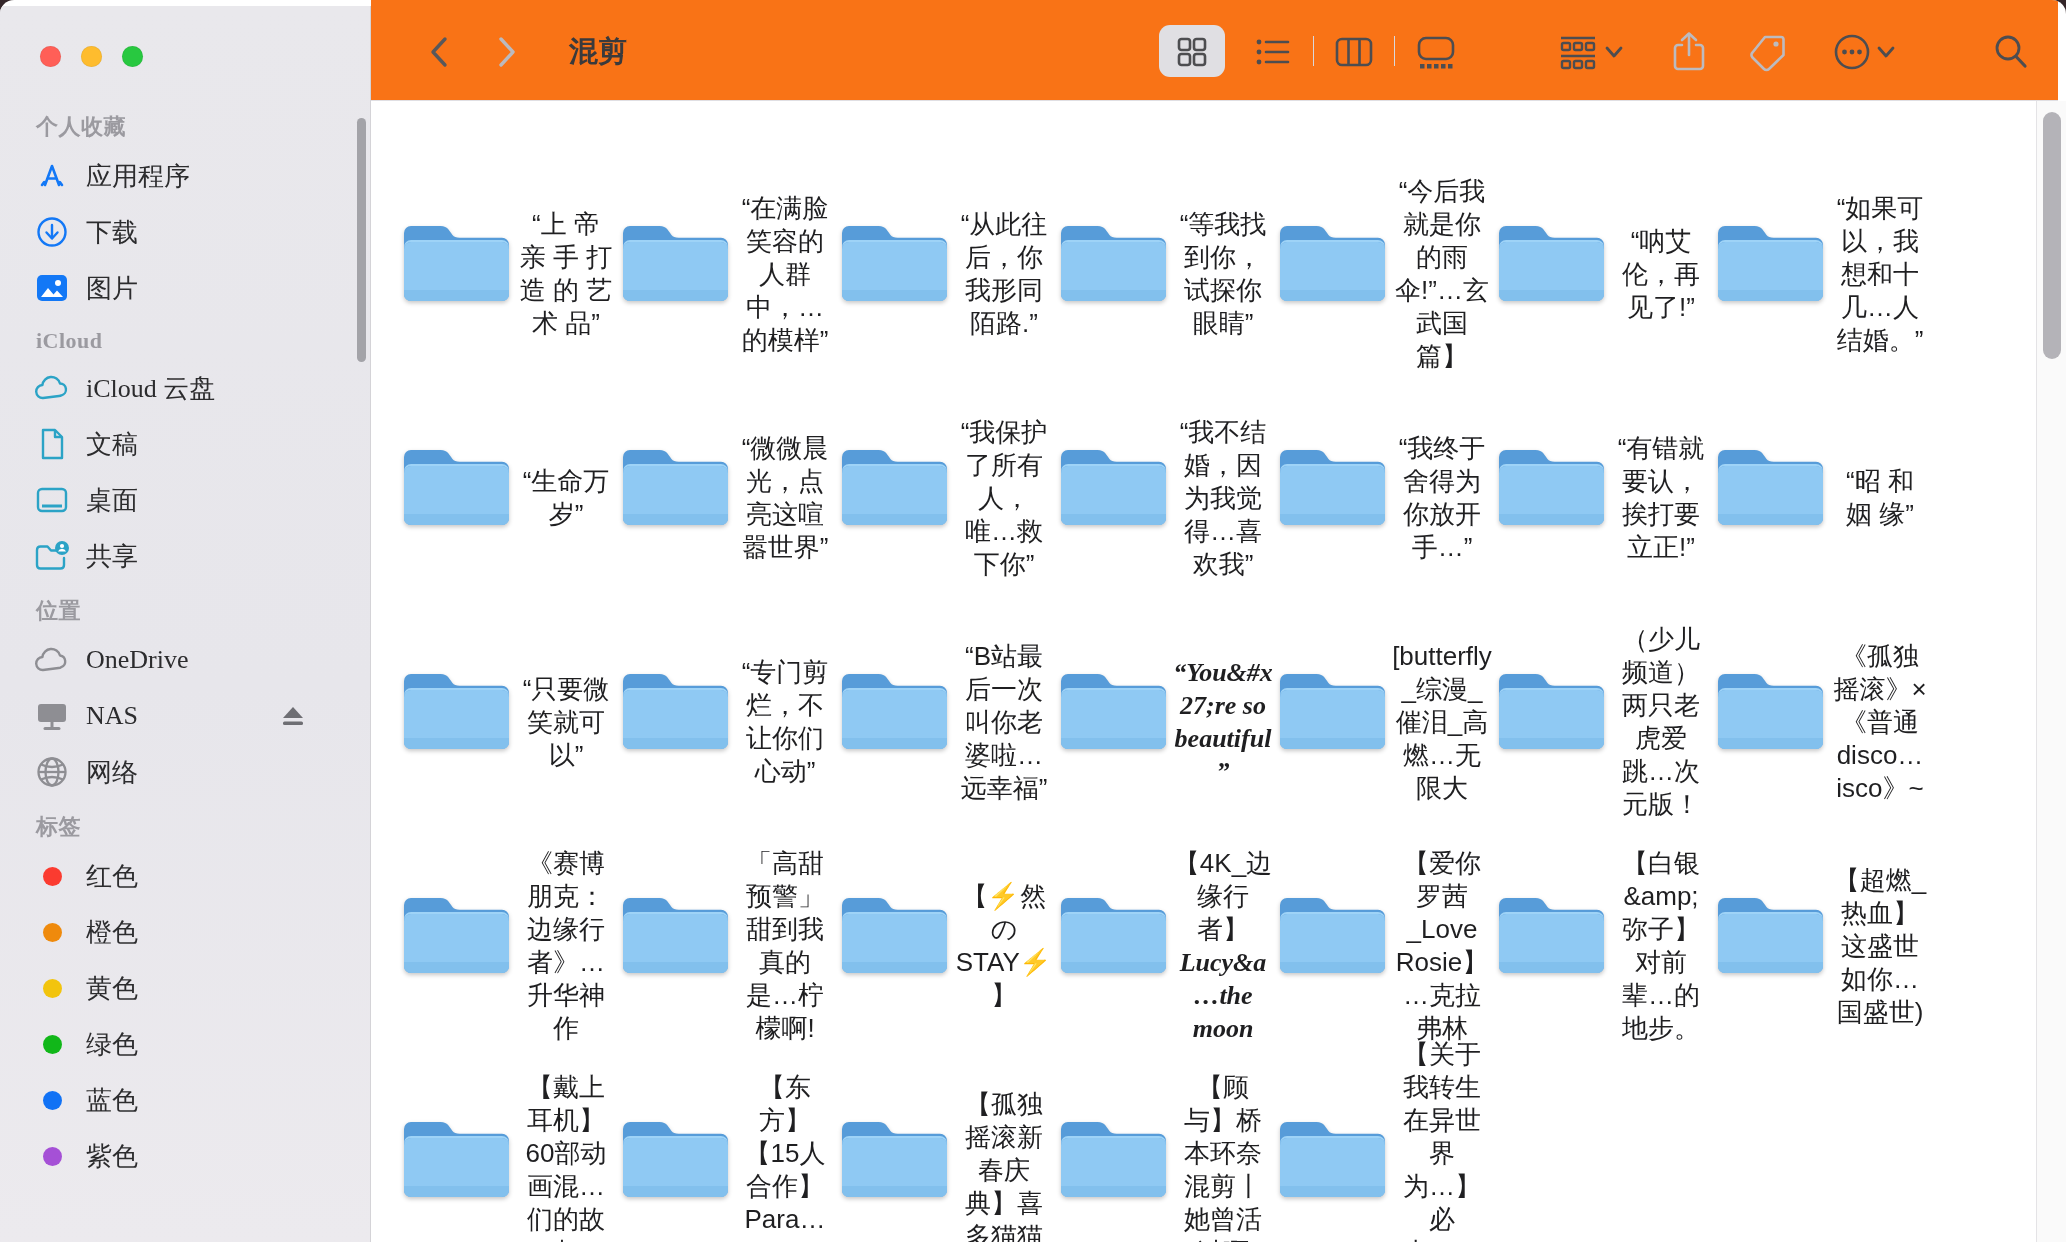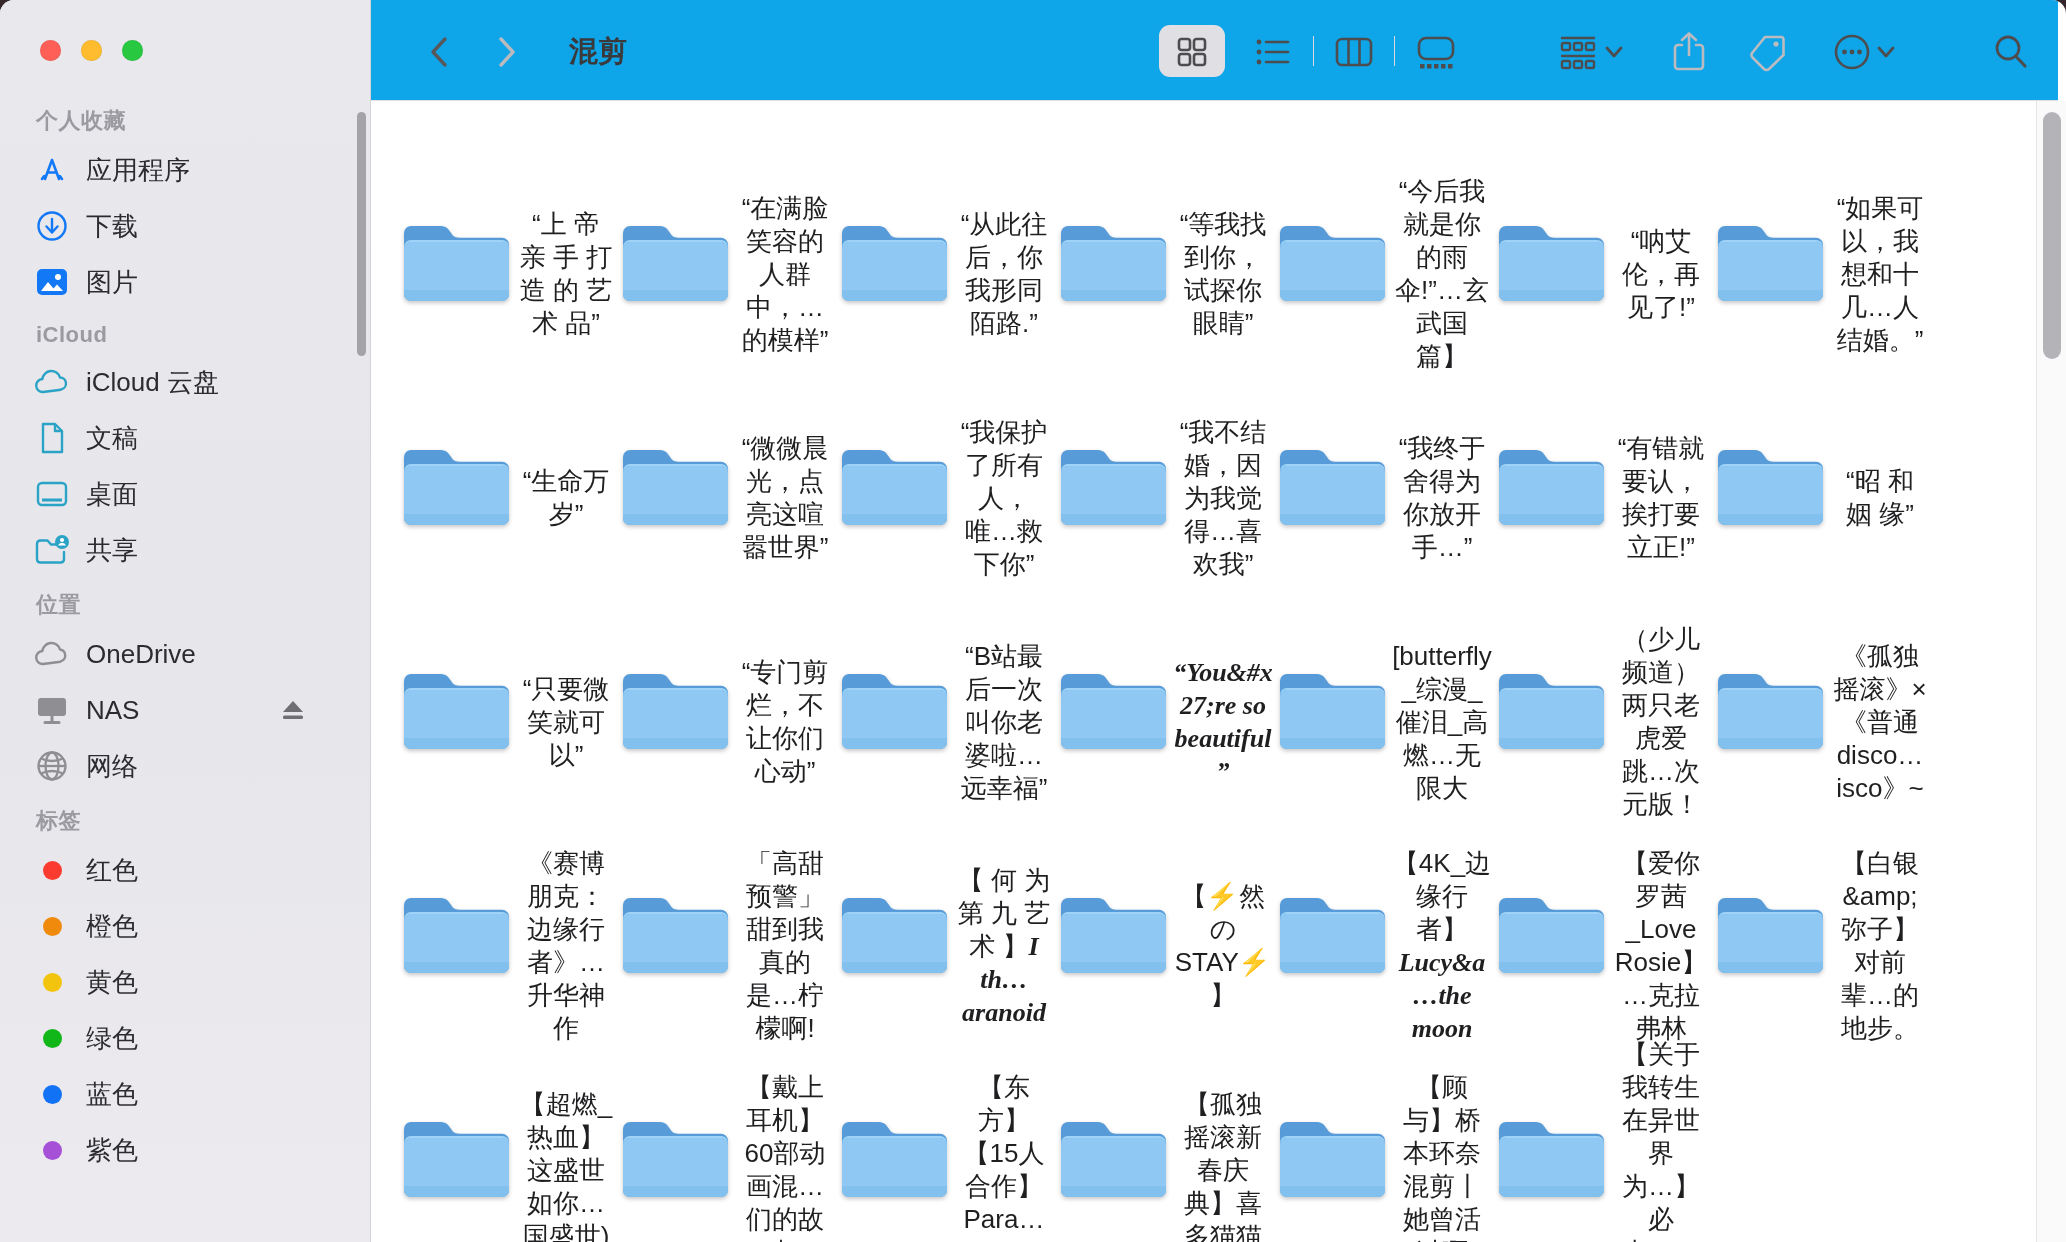--- a/index.html
+++ b/index.html
@@ -1,35 +1,35 @@
 <!DOCTYPE html>
 <html><head>
 <meta charset="utf-8">
 <style>
   html,body{margin:0;padding:0;background:#34262a;font-family:"Liberation Sans",sans-serif;-webkit-font-smoothing:antialiased;}
   .stage{position:relative;width:2066px;height:1242px;overflow:hidden;}
   .window{position:absolute;inset:0;border-radius:14px 14px 0 0;overflow:hidden;background:#fff;}
 
   
-  .sidebar{position:absolute;left:0;top:0;bottom:0;width:370px;background:linear-gradient(180deg,#e9e8ec 0%,#e7e6eb 55%,#eceaee 100%);border-right:1px solid #d4d3d7;}
+  .sidebar{position:absolute;left:0;top:6px;bottom:0;width:370px;background:linear-gradient(180deg,#e9e8ec 0%,#e7e6eb 55%,#eceaee 100%);border-right:1px solid #d4d3d7;font-family:Liberation Serif, serif;}
   .traffic{position:absolute;left:40px;top:40px;display:flex;gap:20px;}
   .tl{width:21px;height:21px;border-radius:50%;box-shadow:inset 0 0 1px rgba(0,0,0,.25);}
   .tl.red{background:#ff5f57;} .tl.yellow{background:#febc2e;} .tl.green{background:#28c840;}
   .sb-scroll{padding:106px 10px 0 26px;}
   .sb-header{font-size:22px;font-weight:700;color:#9b9aa0;padding:0 0 6px 10px;margin-top:12px;letter-spacing:.5px;}
   .sb-header:first-child{margin-top:0;}
   .sb-item{display:flex;align-items:center;height:56px;border-radius:10px;padding:0 8px;color:#2c2c2e;font-size:26px;}
   .sb-icon{width:36px;height:36px;display:flex;align-items:center;justify-content:center;margin-right:16px;flex:0 0 36px;}
   .sb-label{white-space:nowrap;}
   .dot{display:block;width:19px;height:19px;border-radius:50%;}
   .eject{margin-left:auto;margin-right:46px;display:flex;align-items:center;}
   .sb-thumb{position:absolute;right:4px;top:112px;width:9px;height:244px;border-radius:5px;background:#97969c;opacity:.85;}
 
   
-  .toolbar{position:absolute;left:371px;right:8px;top:0;height:100px;background:#0ea5e9;border-bottom:1px solid #e0dfe3;}
+  .toolbar{position:absolute;left:371px;right:8px;top:0;height:100px;background:#f97316;border-bottom:1px solid #e0dfe3;}
   .tb{position:absolute;top:28px;width:48px;height:48px;display:flex;align-items:center;justify-content:center;}
   .view-bg{position:absolute;left:788px;top:25px;width:66px;height:52px;border-radius:11px;background:#e0dfe3;}
   .vsep{position:absolute;top:36px;width:1px;height:30px;background:#d9d8dc;}
   .title{position:absolute;left:198px;top:32px;font-size:29px;font-weight:700;color:#3a3a3c;}
 
   
   .content{position:absolute;left:371px;right:0;top:101px;bottom:0;background:#ffffff;overflow:hidden;}
   .grid{display:grid;grid-template-columns:repeat(7,219px);grid-auto-rows:224px;padding:50px 0 0 26px;}
   .folder{display:flex;flex-direction:row;align-items:center;}
   .f-icon{height:96px;filter:drop-shadow(0 2px 2px rgba(0,0,0,.22));}
@@ -564,31 +564,20 @@
           </div>
           <div class="folder">
             <div class="f-icon">
               <svg width="119" height="96" viewBox="0 0 119 96">
     <path d="M7 79 V18 a7 7 0 0 1 7-7 h29.5 q5.5 0 8 3.5 l4 5.5 q2 2.8 7 2.8 H105 a7 7 0 0 1 7 7 V79 a7 7 0 0 1 -7 7 H14 a7 7 0 0 1 -7 -7 Z" fill="#579cd9"></path>
     <rect x="7" y="27" width="105" height="59" rx="7" fill="#8fc9f3"></rect>
     <path d="M14 27 h91 a7 7 0 0 1 7 7 v-2 a7 7 0 0 0 -7 -7 h-91 a7 7 0 0 0 -7 7 v2 a7 7 0 0 1 7 -7 z" fill="#9ed3f7"></path>
     <path d="M7 75 h105 v4 a7 7 0 0 1 -7 7 H14 a7 7 0 0 1 -7 -7 Z" fill="#7dbceb" opacity=".75"></path>
   </svg>
             </div>
-            <div class="f-label"><span>【 何 为 第 九 艺 术 】</span><span class="em">I th…aranoid</span></div>
-          </div>
-          <div class="folder">
-            <div class="f-icon">
-              <svg width="119" height="96" viewBox="0 0 119 96">
-    <path d="M7 79 V18 a7 7 0 0 1 7-7 h29.5 q5.5 0 8 3.5 l4 5.5 q2 2.8 7 2.8 H105 a7 7 0 0 1 7 7 V79 a7 7 0 0 1 -7 7 H14 a7 7 0 0 1 -7 -7 Z" fill="#579cd9"></path>
-    <rect x="7" y="27" width="105" height="59" rx="7" fill="#8fc9f3"></rect>
-    <path d="M14 27 h91 a7 7 0 0 1 7 7 v-2 a7 7 0 0 0 -7 -7 h-91 a7 7 0 0 0 -7 7 v2 a7 7 0 0 1 7 -7 z" fill="#9ed3f7"></path>
-    <path d="M7 75 h105 v4 a7 7 0 0 1 -7 7 H14 a7 7 0 0 1 -7 -7 Z" fill="#7dbceb" opacity=".75"></path>
-  </svg>
-            </div>
             <div class="f-label">【⚡然のSTAY⚡】</div>
           </div>
           <div class="folder">
             <div class="f-icon">
               <svg width="119" height="96" viewBox="0 0 119 96">
     <path d="M7 79 V18 a7 7 0 0 1 7-7 h29.5 q5.5 0 8 3.5 l4 5.5 q2 2.8 7 2.8 H105 a7 7 0 0 1 7 7 V79 a7 7 0 0 1 -7 7 H14 a7 7 0 0 1 -7 -7 Z" fill="#579cd9"></path>
     <rect x="7" y="27" width="105" height="59" rx="7" fill="#8fc9f3"></rect>
     <path d="M14 27 h91 a7 7 0 0 1 7 7 v-2 a7 7 0 0 0 -7 -7 h-91 a7 7 0 0 0 -7 7 v2 a7 7 0 0 1 7 -7 z" fill="#9ed3f7"></path>
     <path d="M7 75 h105 v4 a7 7 0 0 1 -7 7 H14 a7 7 0 0 1 -7 -7 Z" fill="#7dbceb" opacity=".75"></path>
   </svg>

